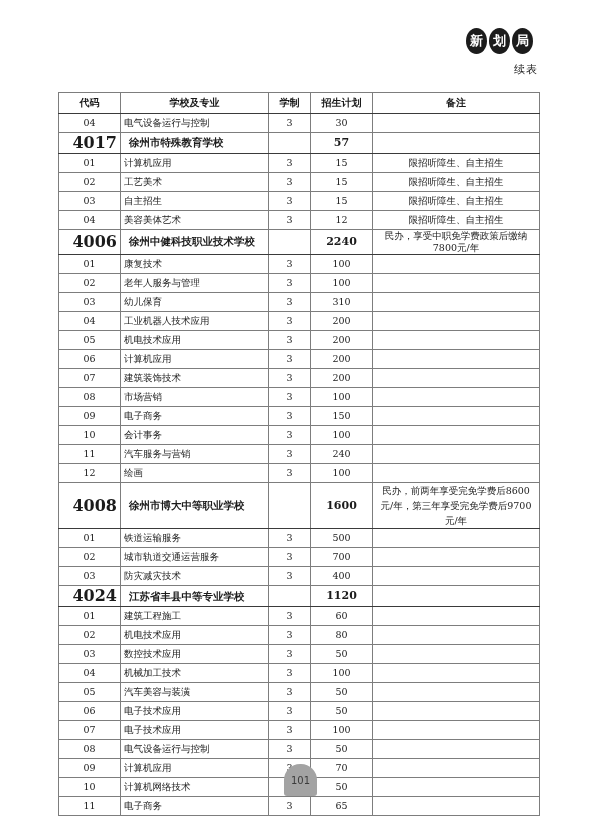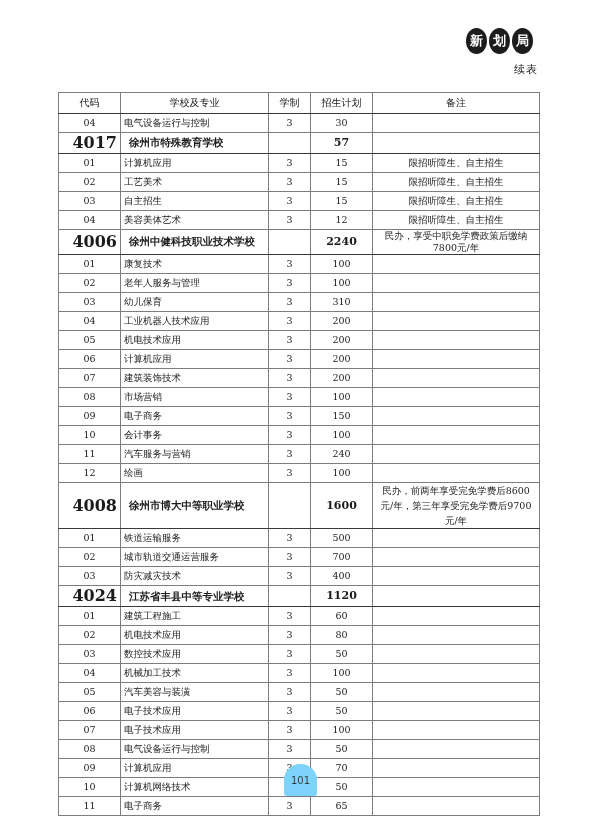--- a/index.html
+++ b/index.html
@@ -76,21 +76,21 @@
     border: 1px solid #7d7d7d;
     font-size: 9.5px;
     line-height: 1.25;
     padding: 0 3px;
     height: 18px;
     color: #1b1b1b;
     vertical-align: middle;
   }
   table.plan thead th {
     text-align: center;
-    font-weight: normal;
+    font-weight: bold;
     font-size: 10px;
     height: 20px;
   }
   
   table.plan { border: 1.6px solid #3a3a3a; }
   table.plan thead th { border-bottom: 1.4px solid #3a3a3a; }
 
   td.code  { text-align: center; }
   td.name  { text-align: left; padding-left: 10px; }
   td.sys   { text-align: center; }
@@ -109,21 +109,21 @@
   tr.school.tall td { height: 35px; vertical-align: middle; }
   tr.school.tall td.note { line-height: 1.6; }
 
   
   .pagenum {
     position: absolute;
     left: 284px;
     top: 764px;
     width: 33px;
     height: 32px;
-    background: #7dd3fc;
+    background: #a3a3a3;
     border-radius: 16px 16px 3px 3px;
     color: #3b3b3b;
     font-size: 10px;
     font-family: "DejaVu Sans", "Liberation Sans", sans-serif;
     display: flex;
     align-items: center;
     justify-content: center;
   }
 
   

